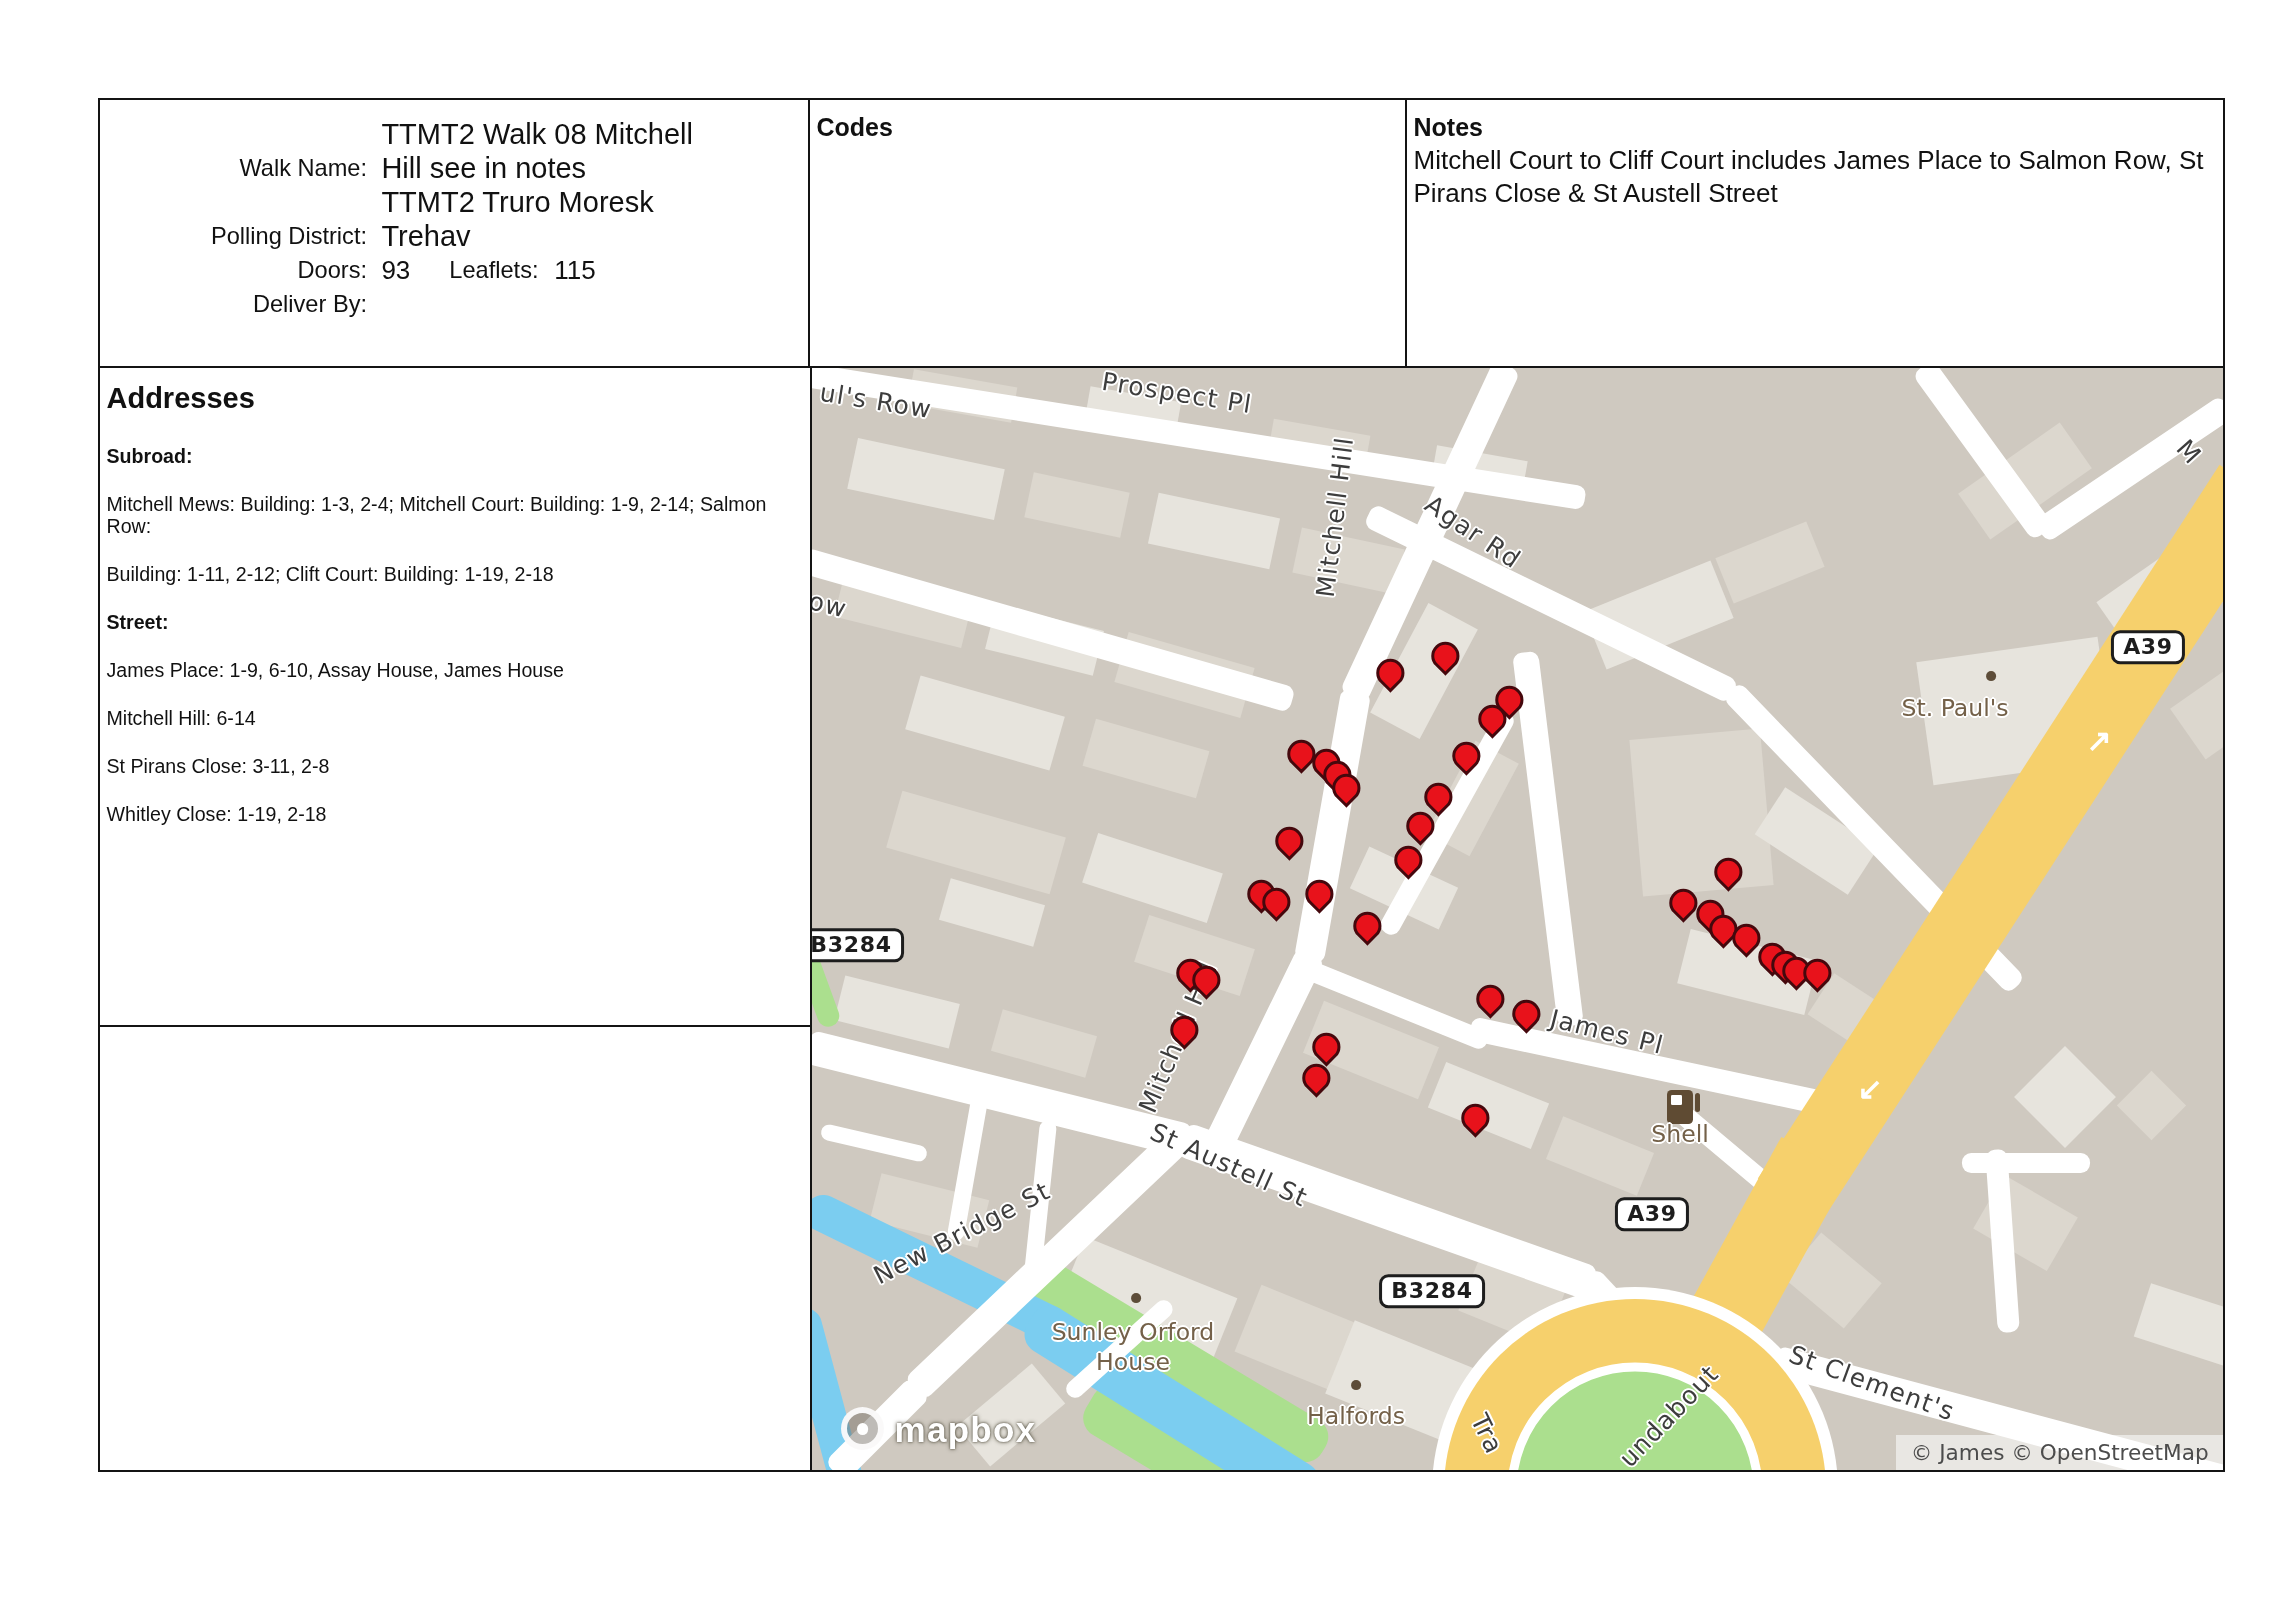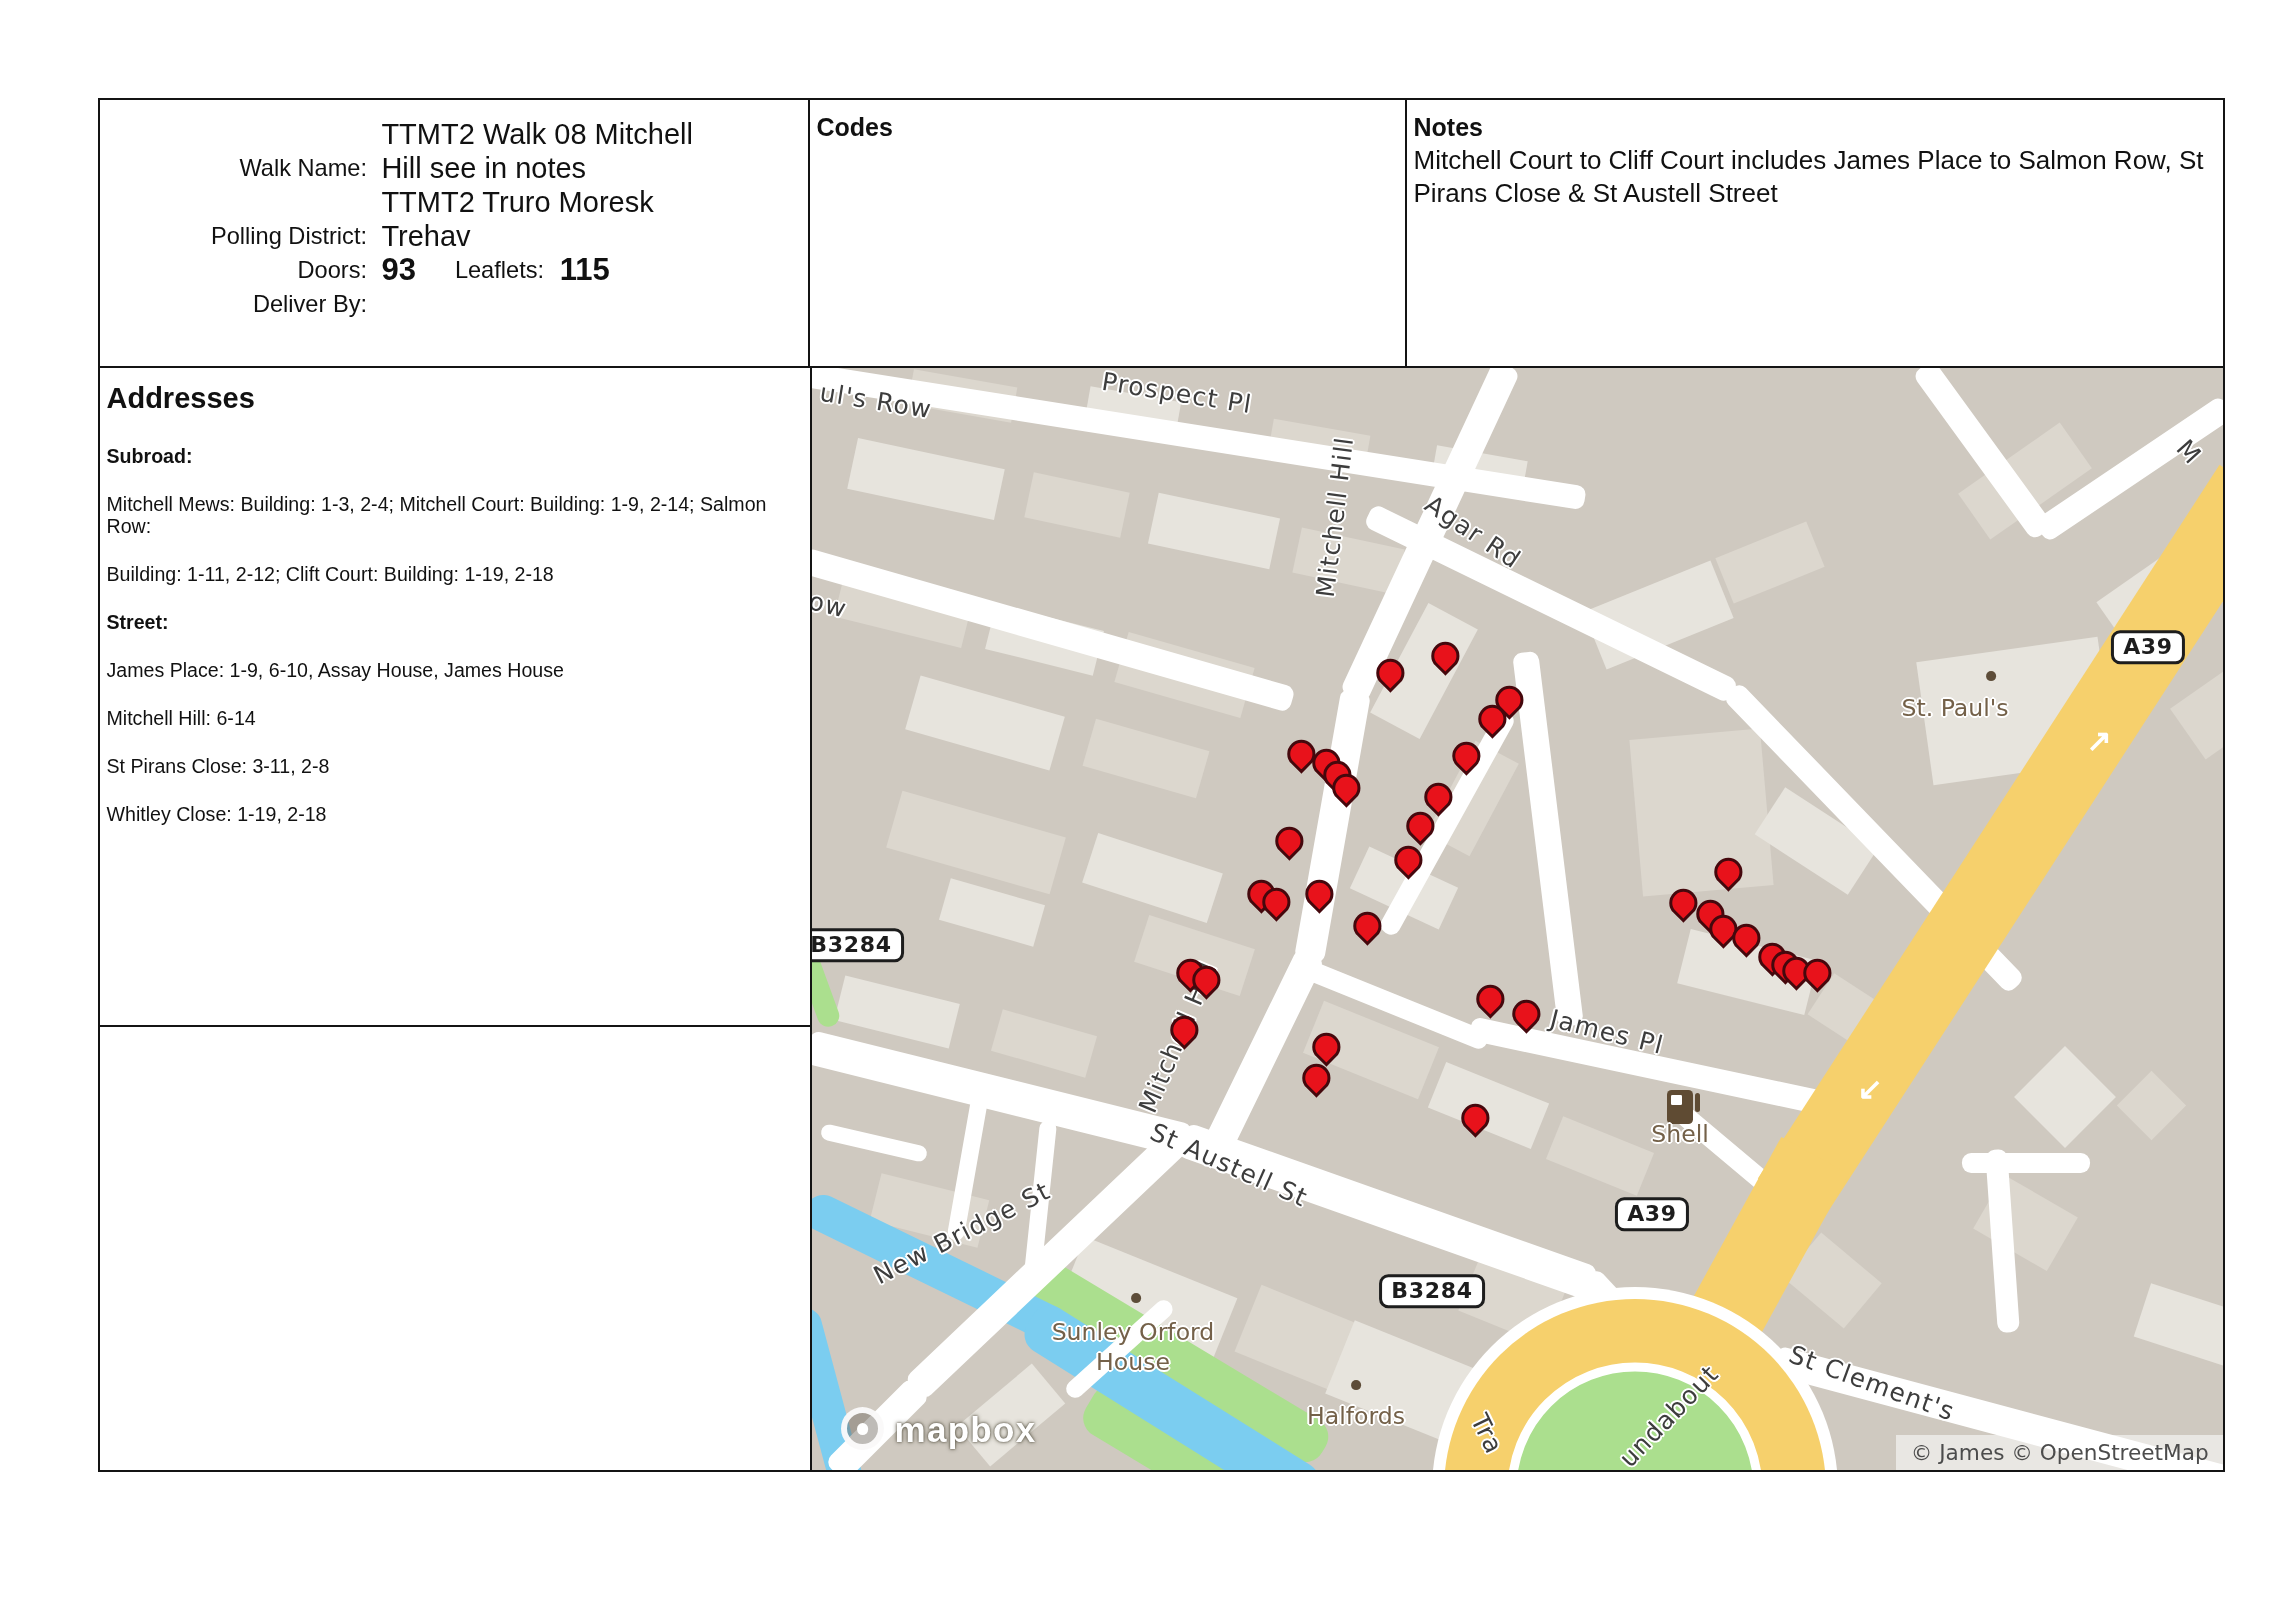--- a/index.html
+++ b/index.html
@@ -12,21 +12,21 @@
   .page{position:relative;width:2295px;height:1622px;background:#fff;
         font-family:"Liberation Sans",sans-serif;color:#111;overflow:hidden;}
   .sheet{position:absolute;left:98px;top:98px;width:2123px;height:1370px;border:2.6px solid #141414;}
   .header-row{display:flex;height:266px;border-bottom:2.6px solid #141414;}
   .box{box-sizing:border-box;background:#fff;}
   .walk-info{width:710px;border-right:2.6px solid #141414;padding-top:17px;}
   .field-row{display:flex;align-items:flex-end;}
   .field-label{width:267px;text-align:right;font-size:23.6px;line-height:34px;flex:none;}
   .field-value{margin-left:14.4px;width:335px;font-size:29px;line-height:34px;}
   .inline-label{font-size:23.6px;line-height:34px;margin-left:39px;}
-  .inline-value{font-size:31px;line-height:34px;margin-left:15.7px;font-weight:bold;}
+  .inline-value{font-size:26px;line-height:34px;margin-left:15.7px;}
   .codes{width:597px;border-right:2.6px solid #141414;padding:11.8px 6.5px;}
   .notes{flex:1;padding:11.8px 6.5px;}
   .panel-title{font-size:25px;font-weight:bold;line-height:30px;}
   .notes-body{font-size:26px;line-height:33px;margin-top:2.6px;}
   .body-row{display:flex;height:1102px;}
   .left-col{width:710px;border-right:2.6px solid #141414;display:flex;flex-direction:column;}
   .addresses{height:659px;border-bottom:2.6px solid #141414;padding:14.4px 7.9px 0 6.5px;}
   .addr-title{font-size:29px;font-weight:bold;margin-bottom:30px;}
   .addr-line{font-size:19.6px;line-height:22px;margin-bottom:26px;}
   .addr-line.bold{font-weight:bold;}

